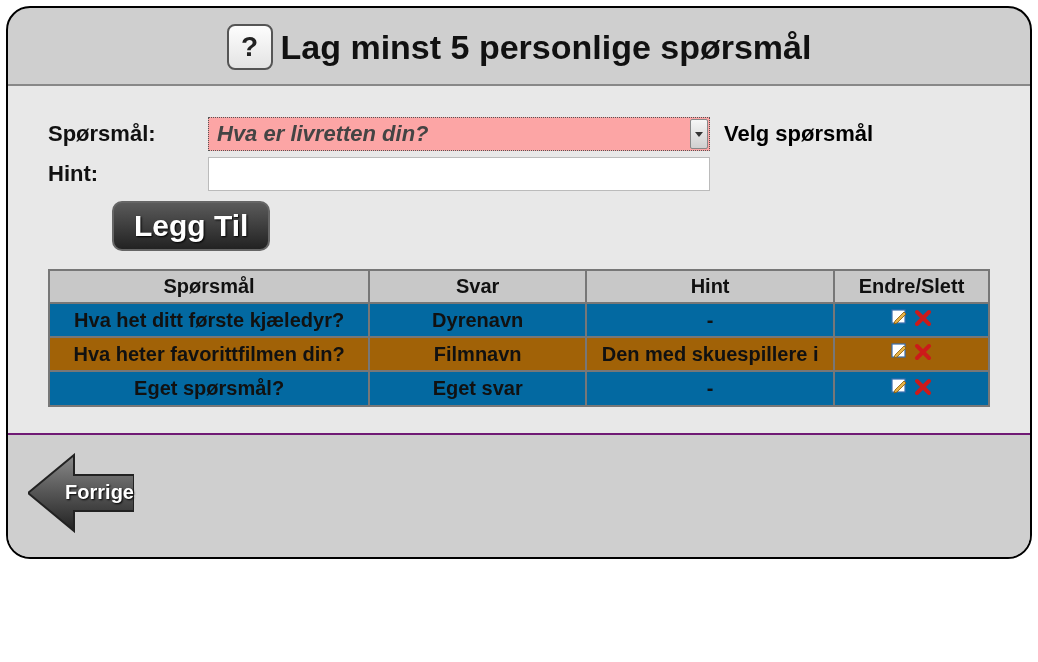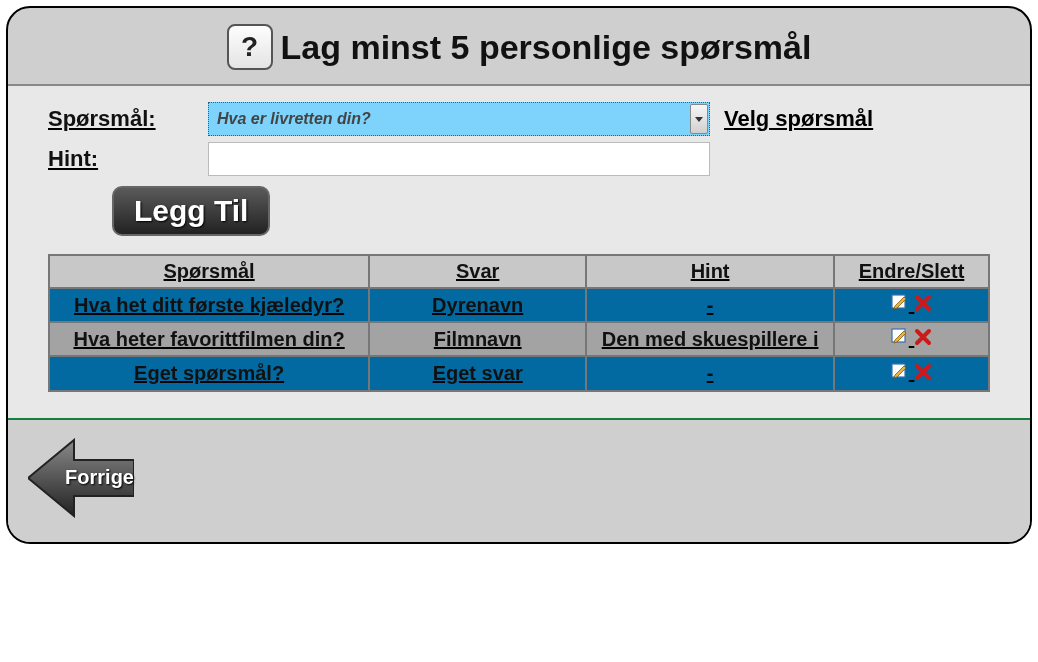--- a/index.html
+++ b/index.html
@@ -43,45 +43,44 @@
     cursor: pointer;
   }
   .title {
     font-size: 34px;
     font-weight: 900;
     color: #111;
     text-align: center;
   }
   .body {
     background: #e8e8e8;
-    padding: 16px 40px 26px;
-    border-bottom: 2px solid #15803d;
-    text-decoration: underline;
+    padding: 31px 40px 26px;
+    border-bottom: 2px solid #701a75;
   }
   .form-row {
     display: flex;
     align-items: center;
     margin-bottom: 6px;
   }
   .form-label {
     width: 160px;
     font-size: 22px;
     font-weight: 900;
     color: #111;
   }
   .select-wrap {
     position: relative;
     width: 502px;
   }
   .select {
     width: 100%;
     height: 34px;
     border: 1px dotted #555;
-    background: #7dd3fc;
-    font-size: 16px;
+    background: #fca5a5;
+    font-size: 22px;
     font-weight: 900;
     font-style: italic;
     color: #444;
     padding: 2px 26px 2px 8px;
     appearance: none;
     -webkit-appearance: none;
   }
   .select-caret {
     position: absolute;
     right: 2px;
@@ -140,21 +139,21 @@
     text-align: center;
     font-size: 20px;
     font-weight: 900;
     padding: 4px 6px;
     color: #111;
   }
   table.questions th {
     background: #c8c8c8;
   }
   tr.row-dark td { background: #0369a1; }
-  tr.row-light td { background: #a3a3a3; }
+  tr.row-light td { background: #a16207; }
   .col-q { width: 310px; }
   .col-a { width: 210px; }
   .col-h { width: 240px; }
   .col-es { width: 150px; white-space: nowrap; }
   .icon-edit, .icon-delete {
     display: inline-block;
     vertical-align: middle;
     cursor: pointer;
   }
   .footer {

